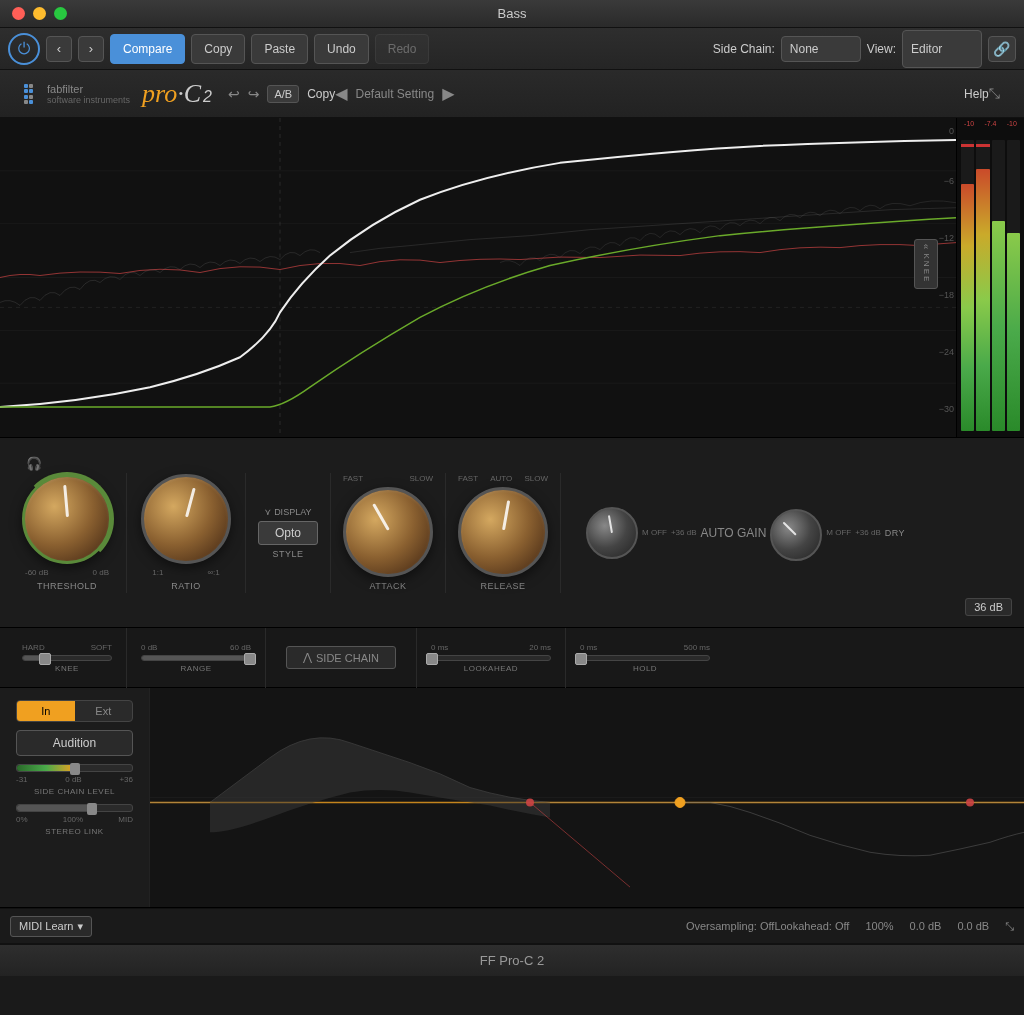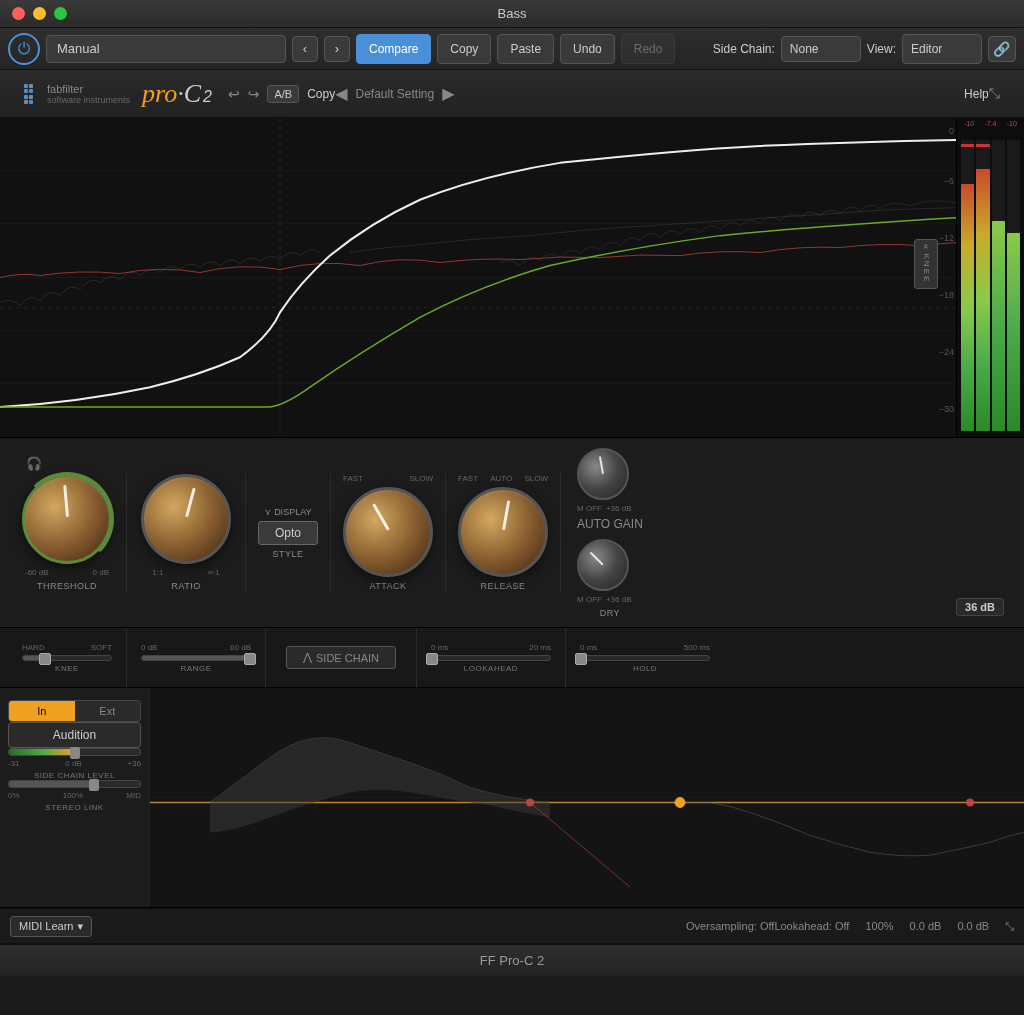--- a/index.html
+++ b/index.html
@@ -123,21 +123,21 @@
       display: flex; align-items: center; gap: 6px;
     }
     .view-label { color: #ccc; font-size: 12px; }
     .view-dropdown {
       background: #3a3a3a;
       border: 1px solid #555;
       border-radius: 4px;
       color: #ccc;
       font-size: 12px;
       padding: 3px 20px 3px 8px;
-      height: 30px;
+      height: 38px;
       appearance: none;
       cursor: pointer;
       width: 80px;
     }
     .link-btn {
       background: #3a3a3a;
       border: 1px solid #555;
       border-radius: 4px;
       color: #ccc;
       width: 28px; height: 26px;
@@ -464,23 +464,24 @@
       background: #1c1c1c;
       height: 220px;
       display: flex;
       border-bottom: 1px solid #000;
       position: relative;
     }
 
     .sc-left {
       width: 150px;
       border-right: 1px solid #222;
-      padding: 12px 8px;
+      padding: 12px 16px;
       display: flex;
       flex-direction: column;
+      gap: 8px;
     }
 
     .in-ext-toggle {
       display: flex;
       background: #2a2a2a;
       border: 1px solid #444;
       border-radius: 4px;
       overflow: hidden;
     }
     .in-ext-btn {
@@ -617,42 +618,40 @@
     .sep-line {
       width: 1px;
       height: 120px;
       background: #2a2a2a;
       margin: 0 4px;
     }
 
     
     .right-gain {
       display: flex;
-      flex-direction: column;
+      flex-direction: row;
+      align-items: center;
       gap: 4px;
-      margin-left: 12px;
+      margin-left: 21px;
     }
   </style>
 </head>
 <body>
 
 <div class="title-bar">
   <div class="title-bar-buttons">
     <button class="tb-btn tb-close"></button>
     <button class="tb-btn tb-min"></button>
     <button class="tb-btn tb-max"></button>
   </div>
   <span class="title-bar-title">Bass</span>
 </div>
 
 <div class="toolbar">
   <button class="power-btn">⏻</button>
-  <select class="preset-dropdown">
-    <option>Manual</option>
-  </select>
   <button class="nav-btn">‹</button>
   <button class="nav-btn">›</button>
   <button class="toolbar-btn active">Compare</button>
   <button class="toolbar-btn">Copy</button>
   <button class="toolbar-btn">Paste</button>
   <button class="toolbar-btn">Undo</button>
   <button class="toolbar-btn disabled">Redo</button>
   <div class="toolbar-spacer"></div>
   <div class="side-chain-section">
     <span class="side-chain-label">Side Chain:</span>
@@ -866,21 +865,21 @@
       <div class="gain-knob-small" style="position:relative; margin-top:4px;">
         <div style="position:absolute; width:2px; height:18px; background:rgba(255,255,255,0.8); left:calc(50% - 1px); top:6px; border-radius:2px; transform-origin:bottom center; transform:rotate(-45deg);"></div>
       </div>
       <div class="m-off-label">
         <span>M OFF</span>
         <span>+36 dB</span>
       </div>
       <span class="knob-label">DRY</span>
     </div>
 
-    <div style="position:absolute; right:20px; bottom:12px;font-weight:bold;">
+    <div style="position:absolute; right:12px; bottom:12px;">
       <span class="db-badge">36 dB</span>
     </div>
   </div>
 
   <div class="sliders-row">
 
     <div class="slider-group">
       <div style="display:flex; justify-content:space-between; width:90px; font-size:8px; color:#666;">
         <span>HARD</span>
         <span>SOFT</span>

